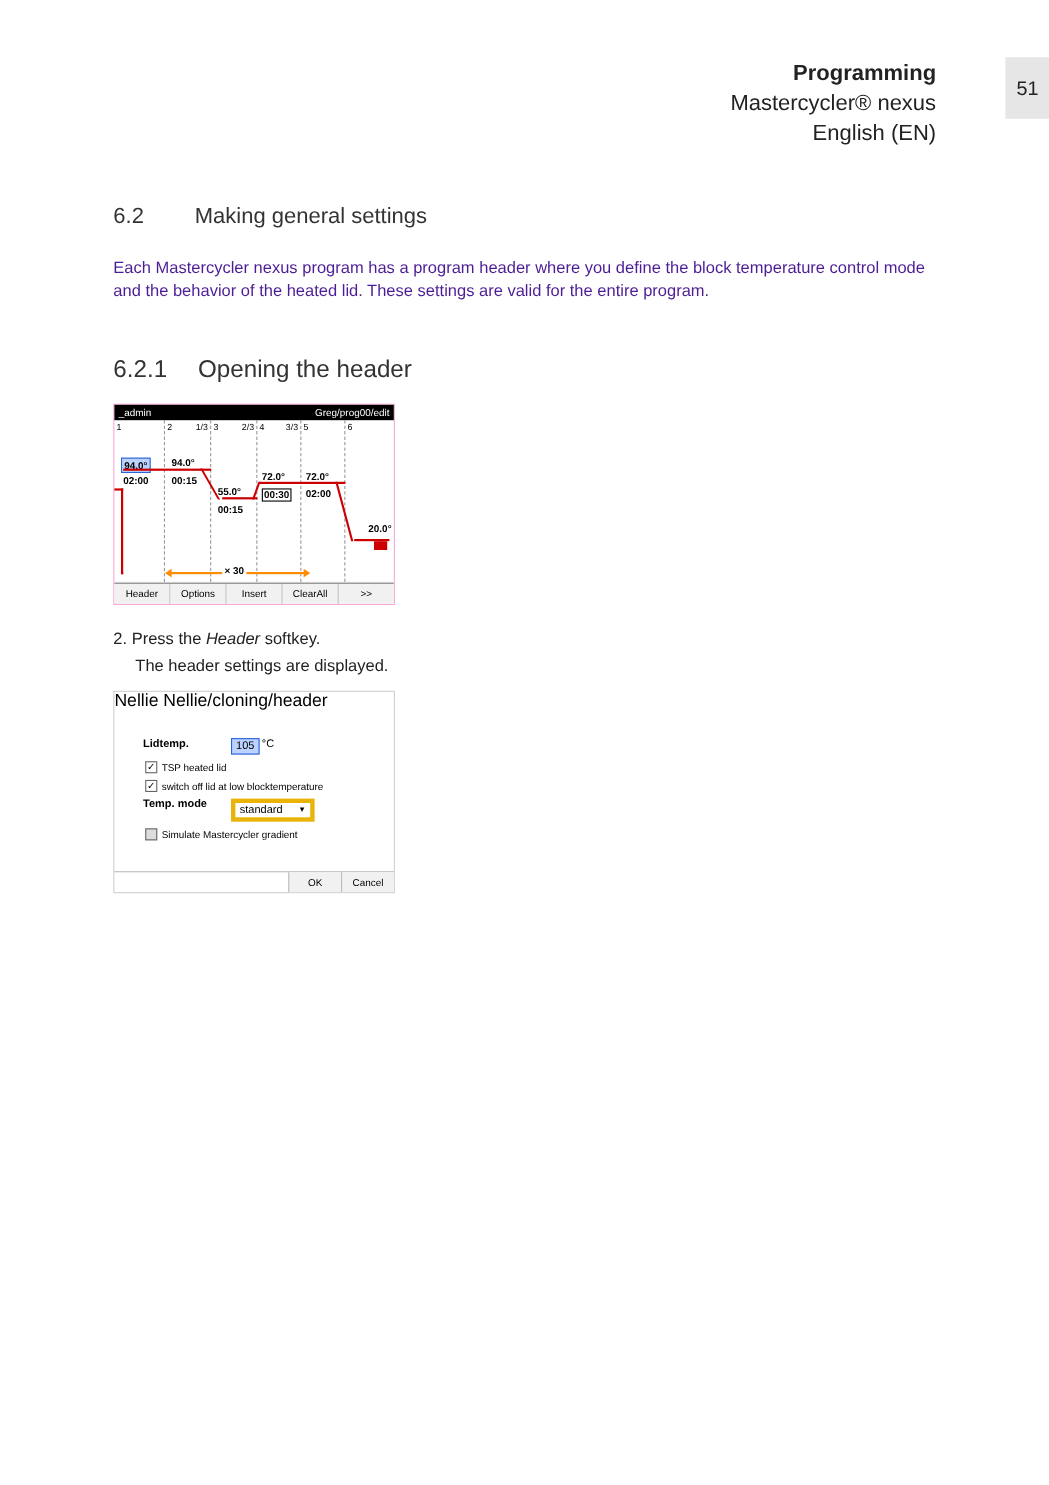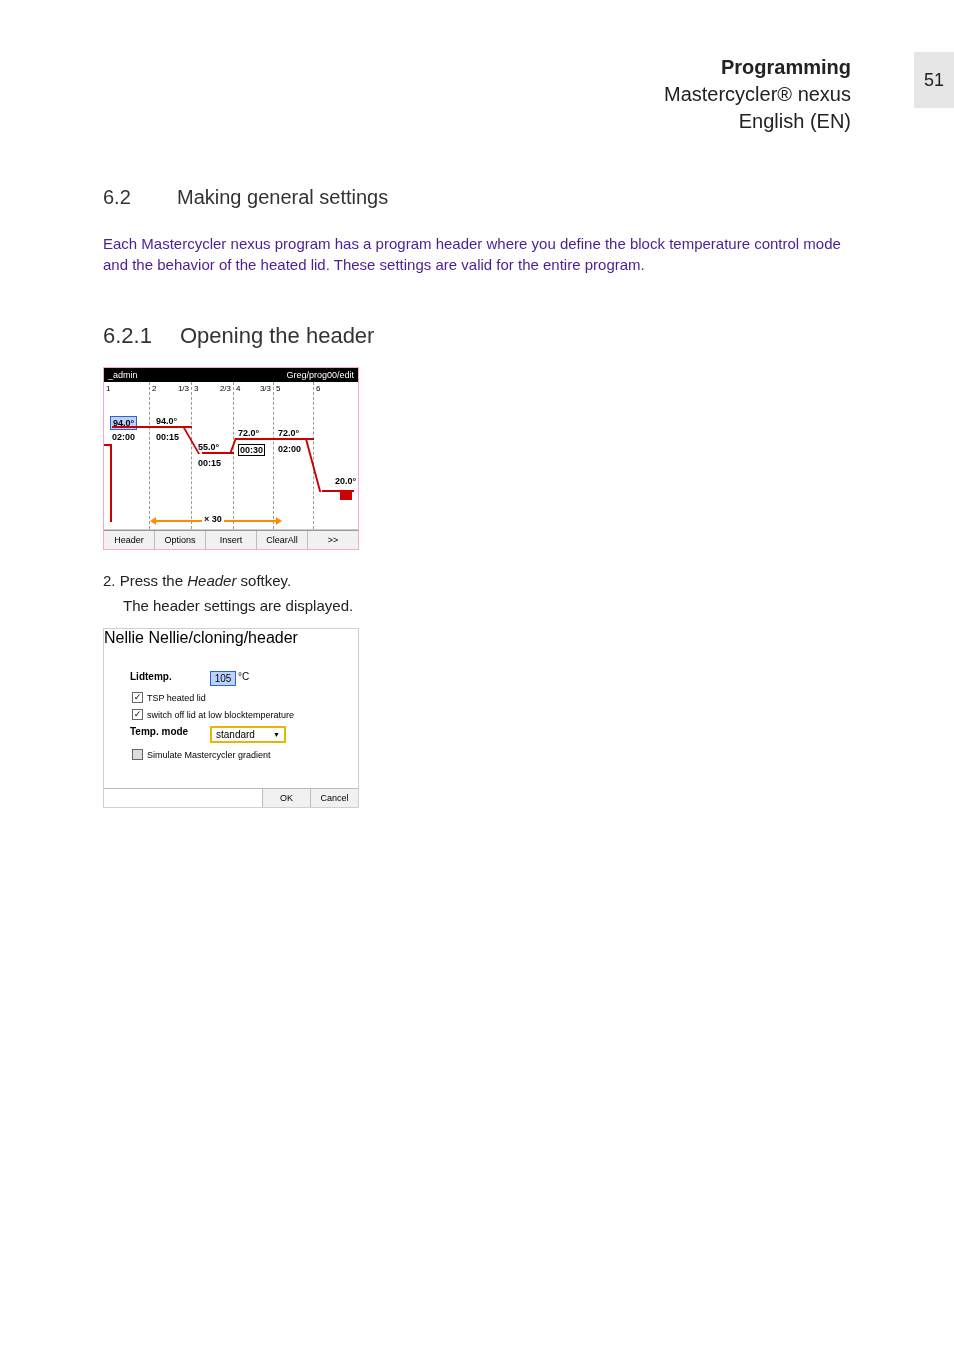--- a/index.html
+++ b/index.html
@@ -137,21 +137,21 @@
     width: 11px; height: 11px;
     border: 1px solid #666;
     align-items: center; justify-content: center;
     margin-right: 4px;
     font-size: 9px;
     line-height: 1;
   }
   .chk.checked::after { content: "✓"; }
   .chk.gray { background: #ddd; }
   .select {
-    border: 2px solid #eab308;
+    border: 4px solid #eab308;
     padding: 1px 4px;
     font-size: 10px;
     min-width: 76px;
     display: inline-flex;
     justify-content: space-between;
     align-items: center;
     background: #fff;
   }
   .select .tri { font-size: 7px; margin-left: 6px; }
   .dlg-foot { display: flex; justify-content: flex-end; border-top: 1px solid #bbb; }

